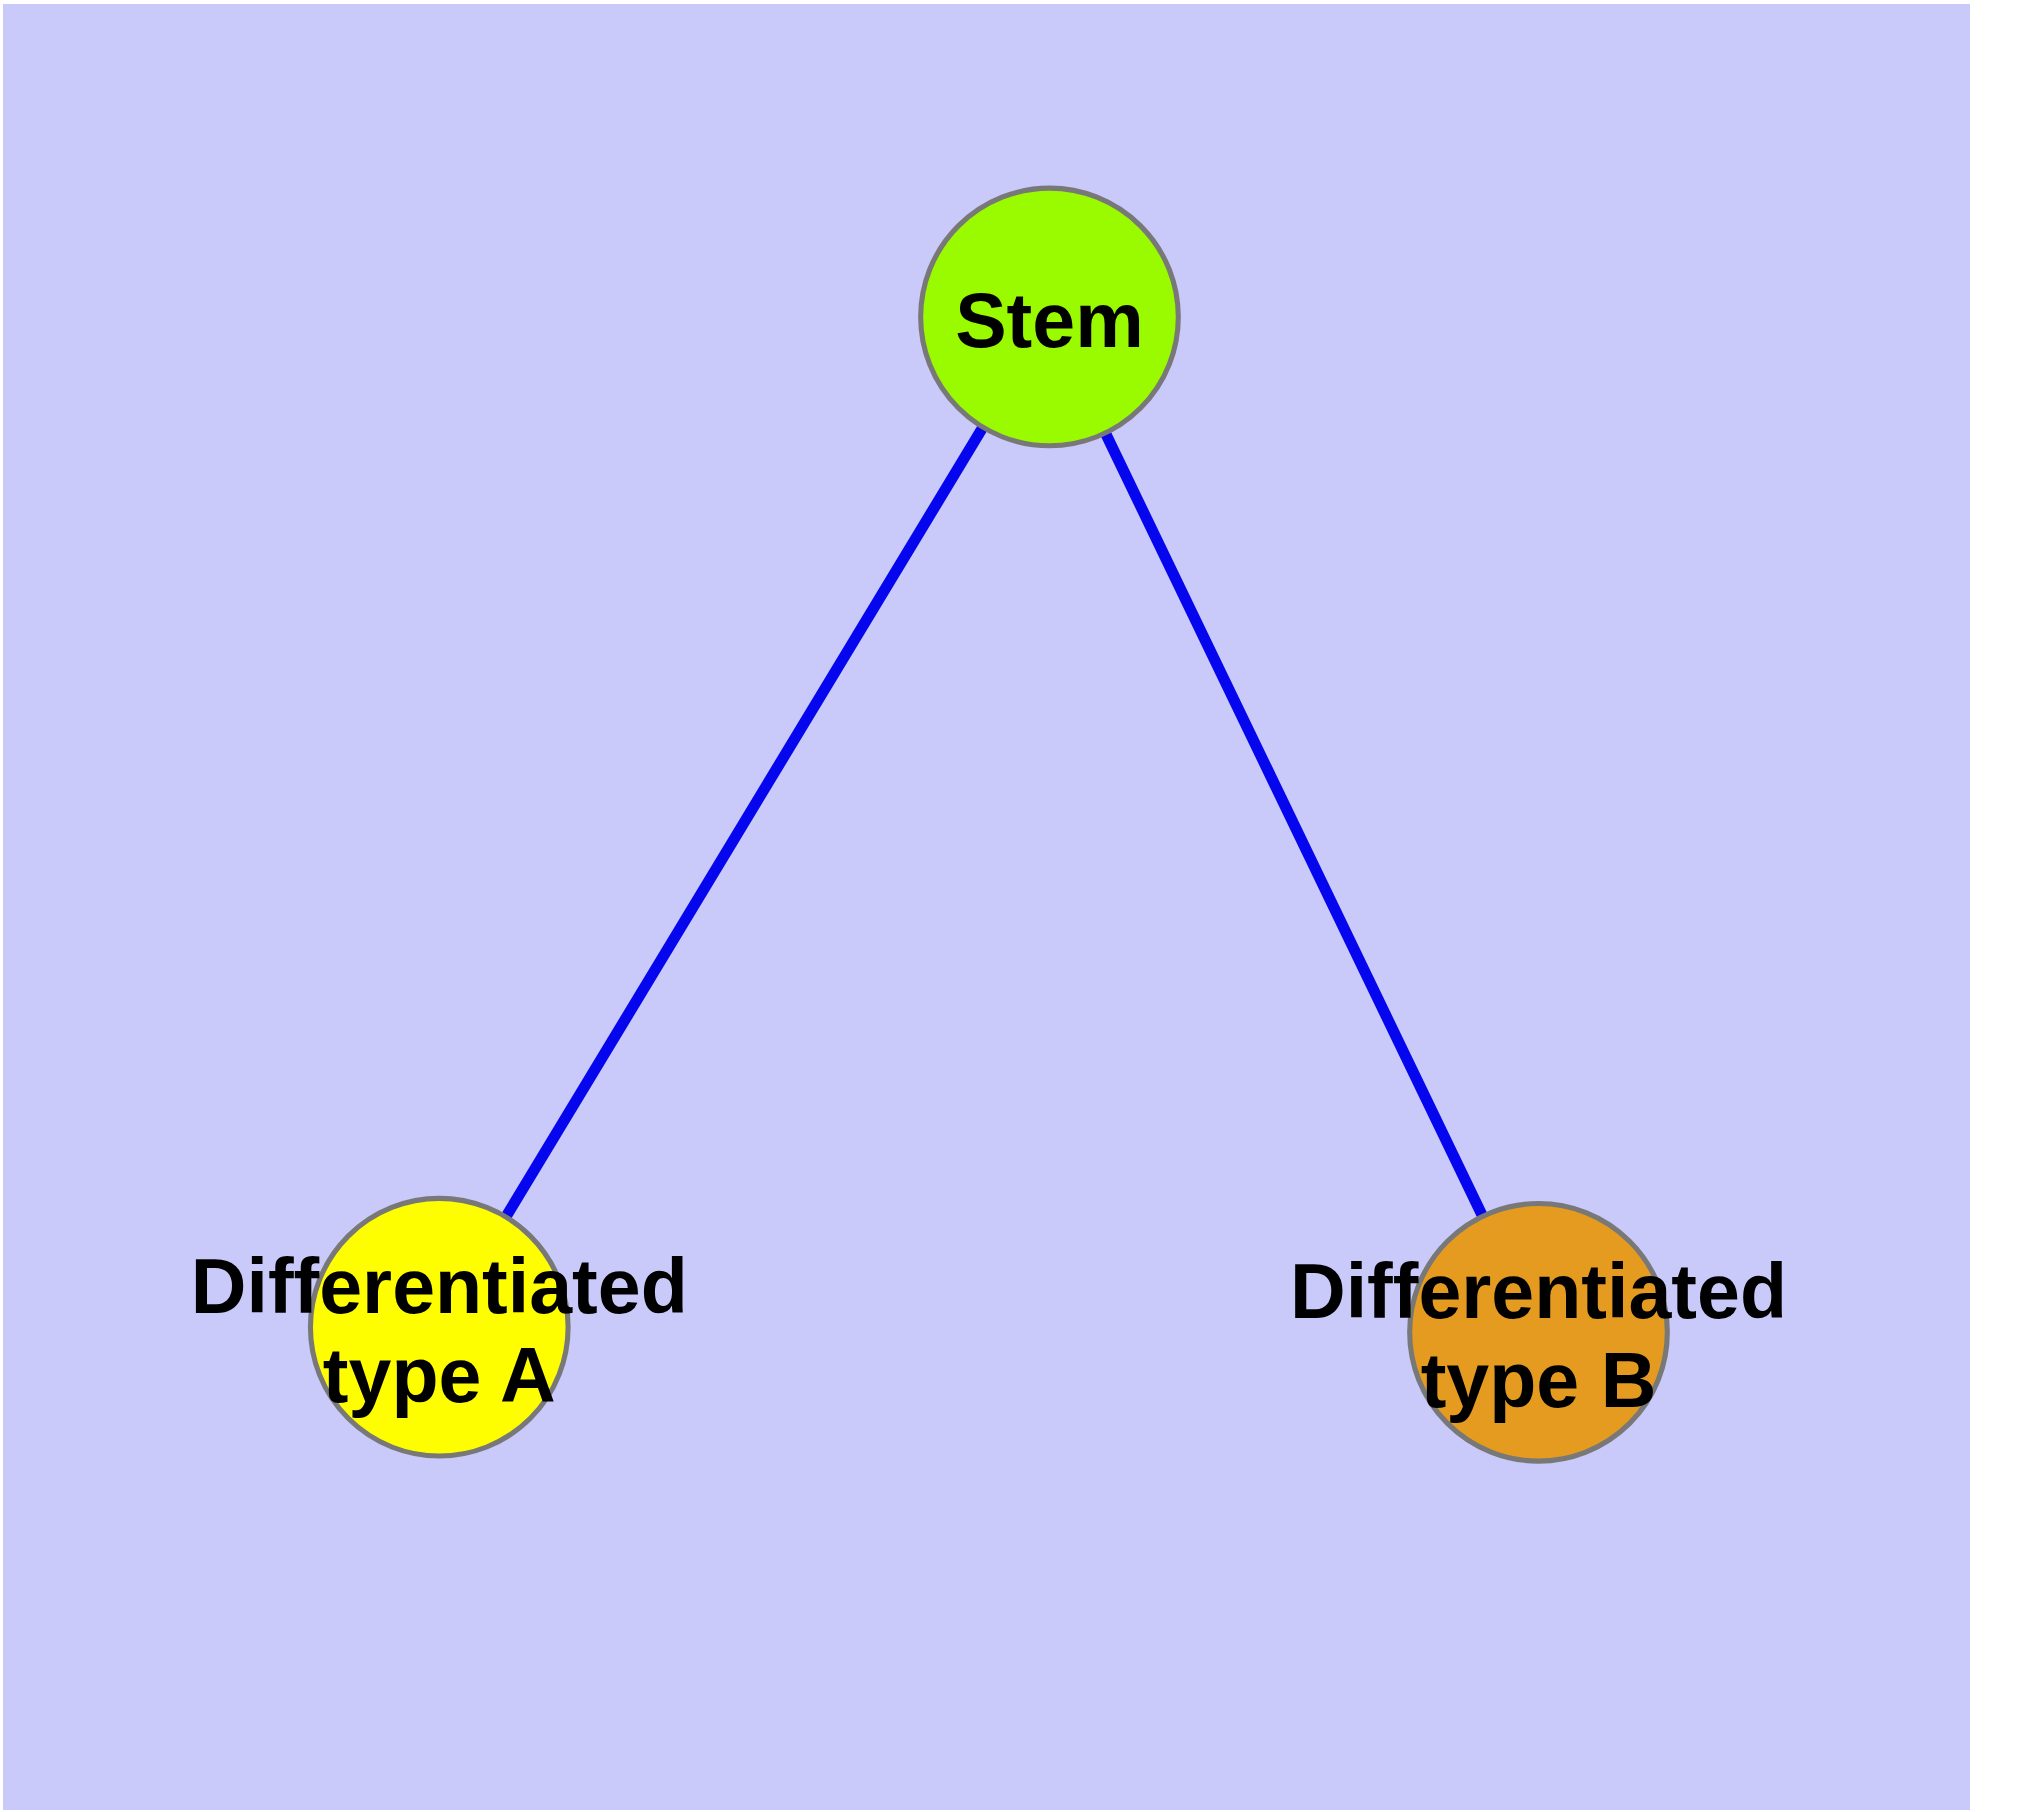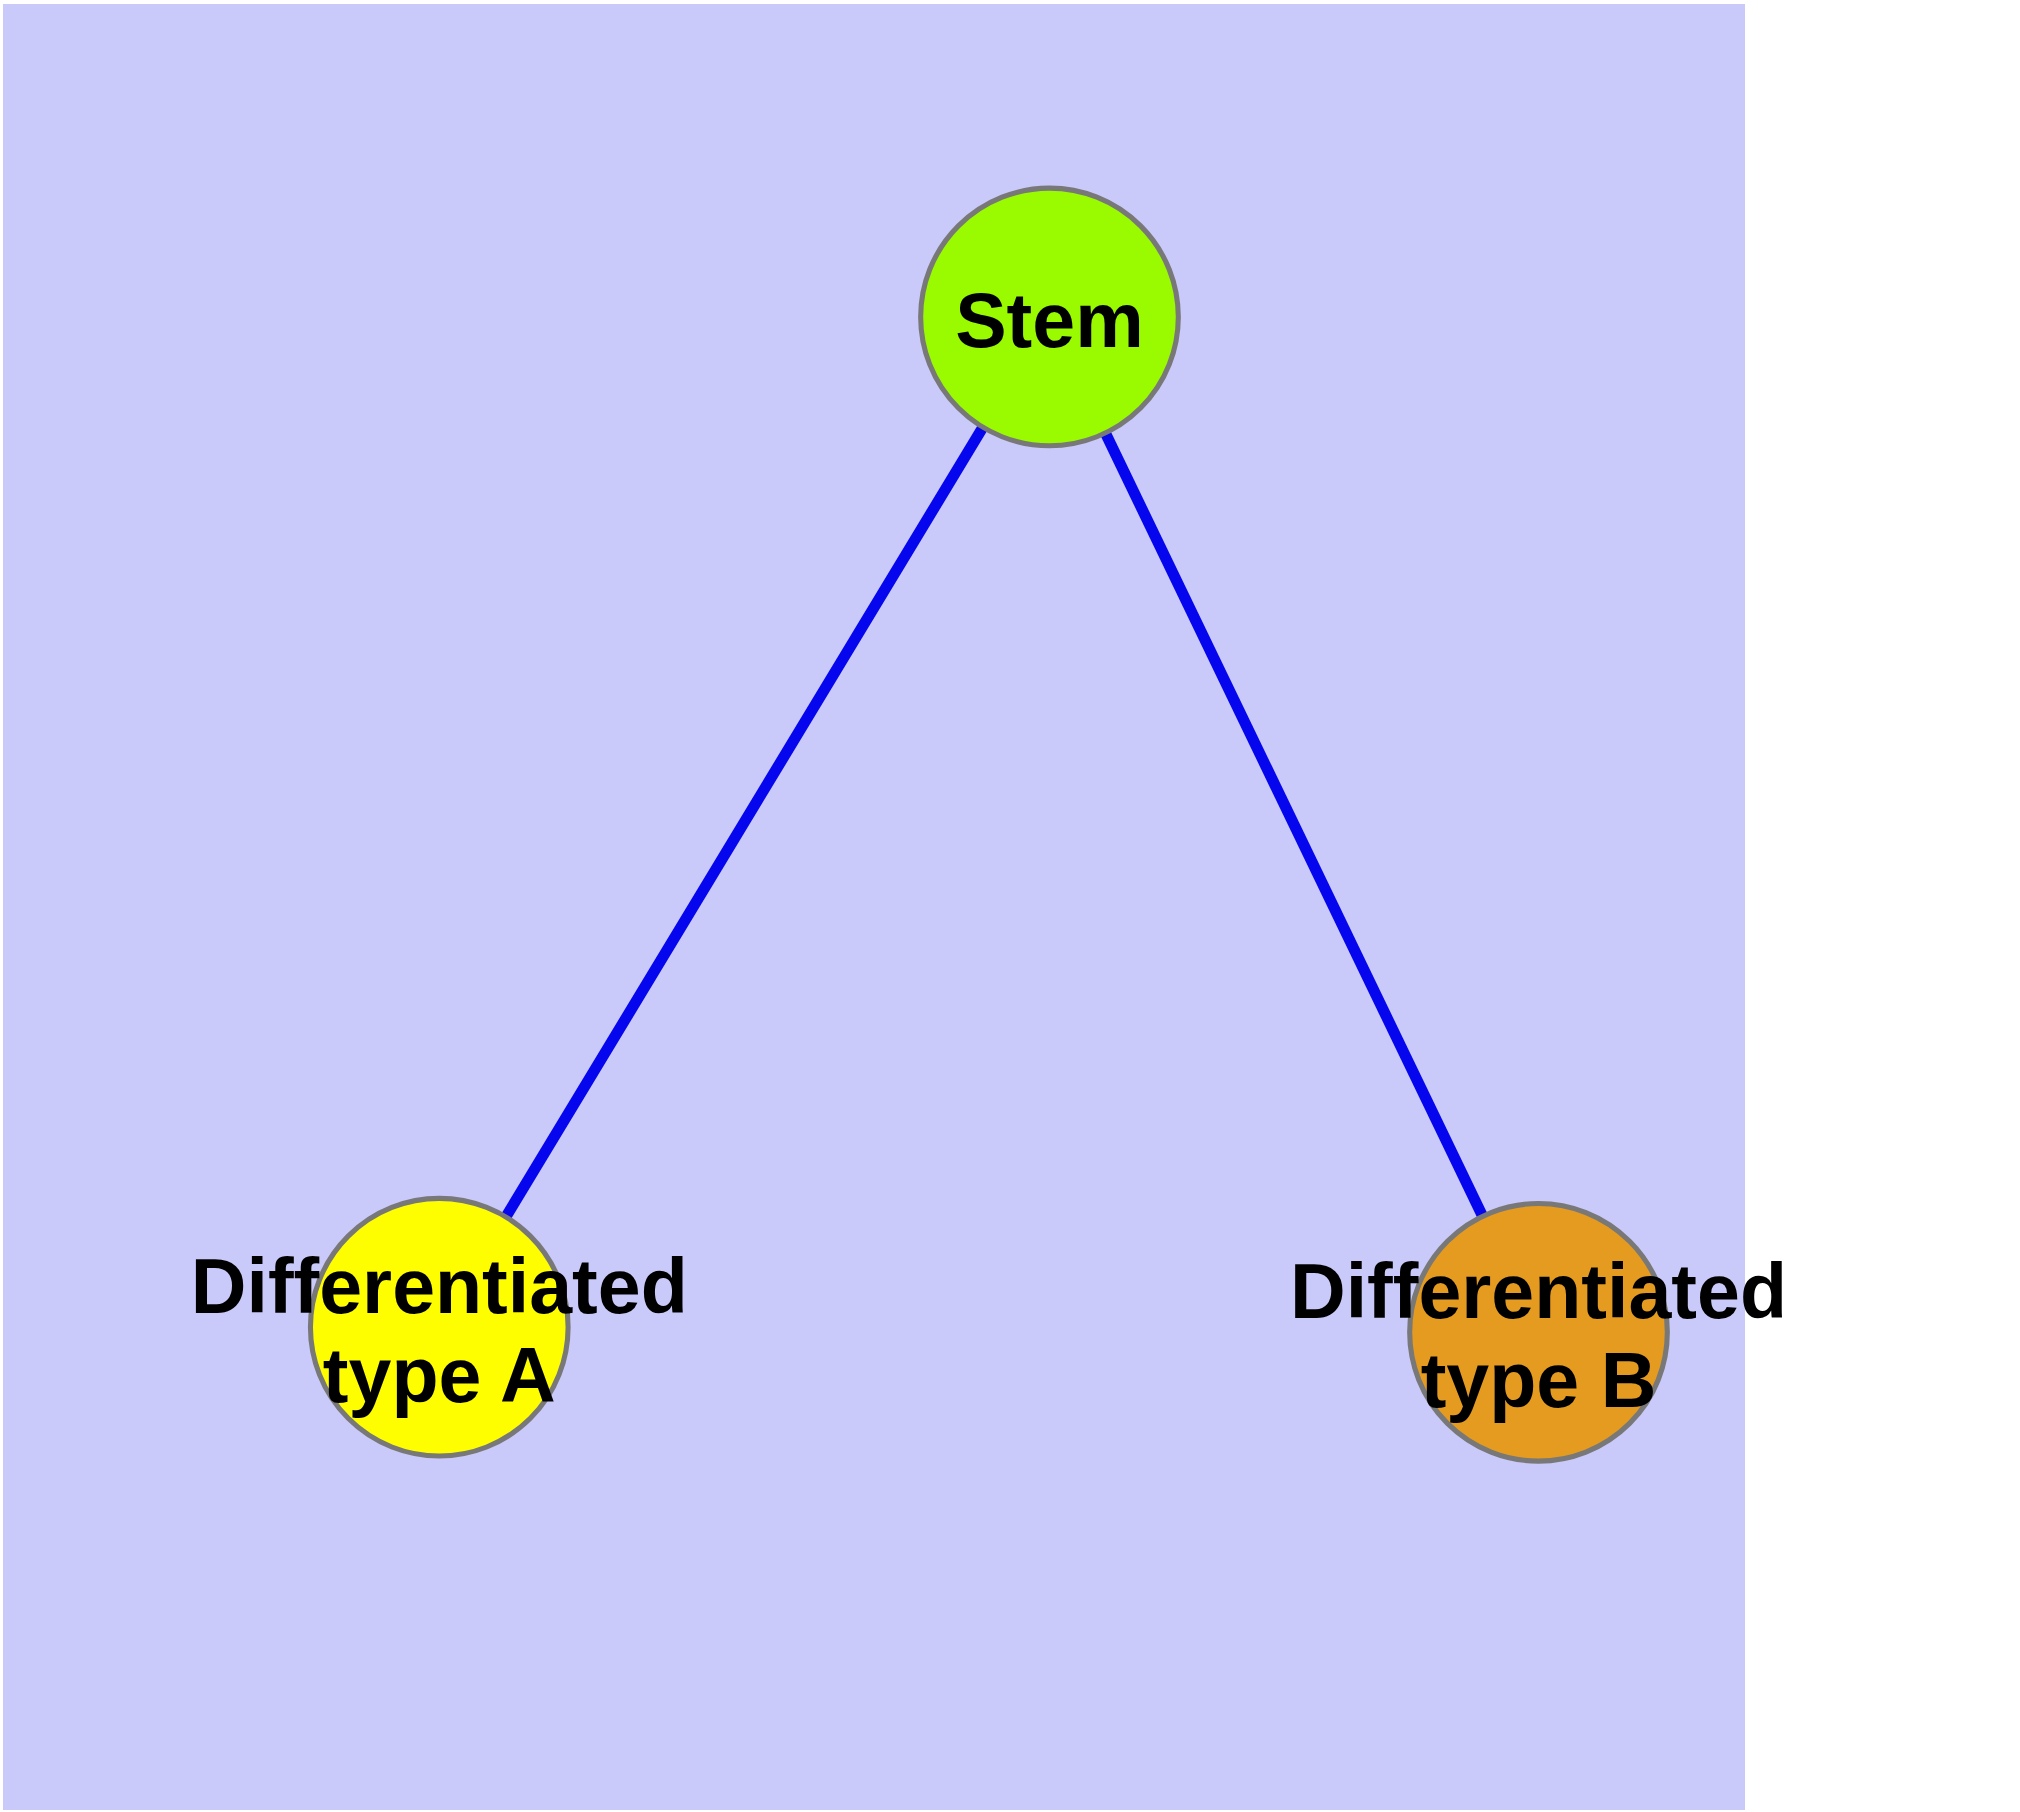--- a/index.html
+++ b/index.html
@@ -6,21 +6,21 @@
     margin: 0;
     padding: 0;
     width: 2021px;
     height: 1812px;
     background: #ffffff;
     overflow: hidden;
     font-family: "Liberation Sans", sans-serif;
   }
   .page {
     position: relative;
-    width: 1745px;
+    width: 1970px;
     height: 1812px;
     background: #ffffff;
   }
   .canvas {
     position: absolute;
     left: 2.5px;
     top: 4.2px;
     right: 0;
     bottom: 2.5px;
   }

